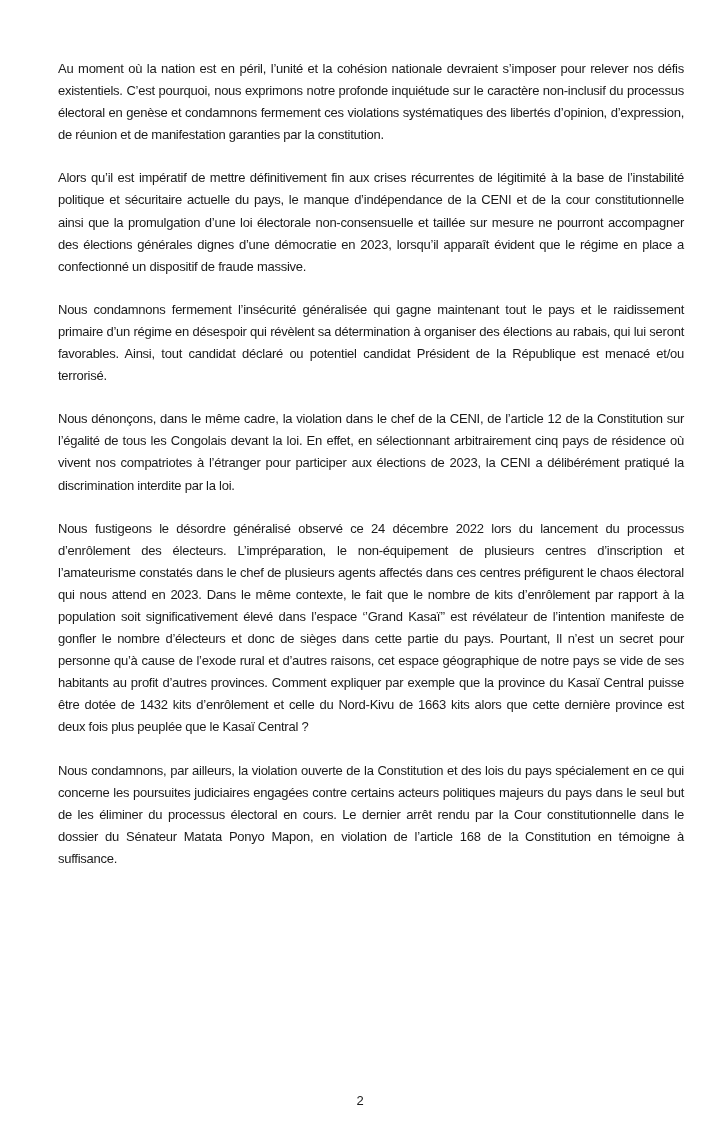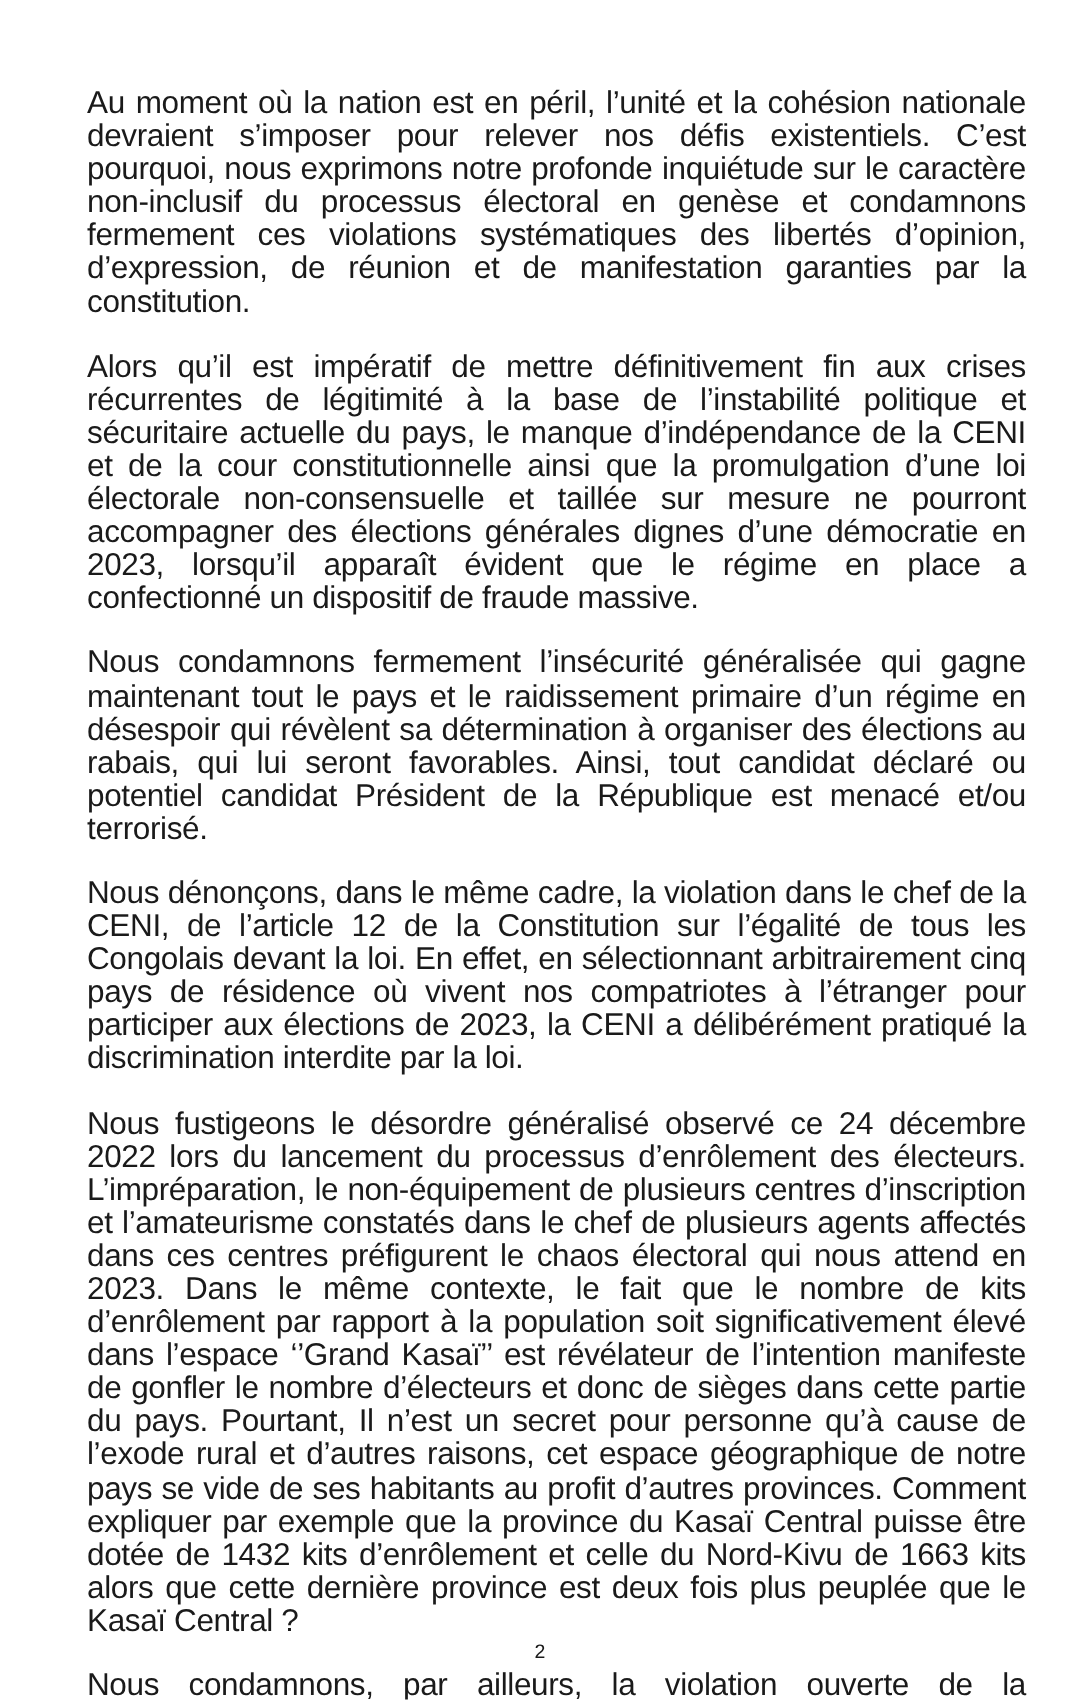--- a/index.html
+++ b/index.html
@@ -16,21 +16,21 @@
       color: #1a1a1a;
     }
     .page {
       position: absolute;
       left: 58px;
       top: 58px;
       width: 626px;
     }
     .para {
       margin: 0 0 21px 0;
-      font-size: 21px;
+      font-size: 13px;
       line-height: 22.1px;
       text-align: justify;
       letter-spacing: -0.25px;
       word-spacing: 0px;
       hyphens: none;
     }
     .page-number {
       position: absolute;
       left: 0;
       width: 720px;

